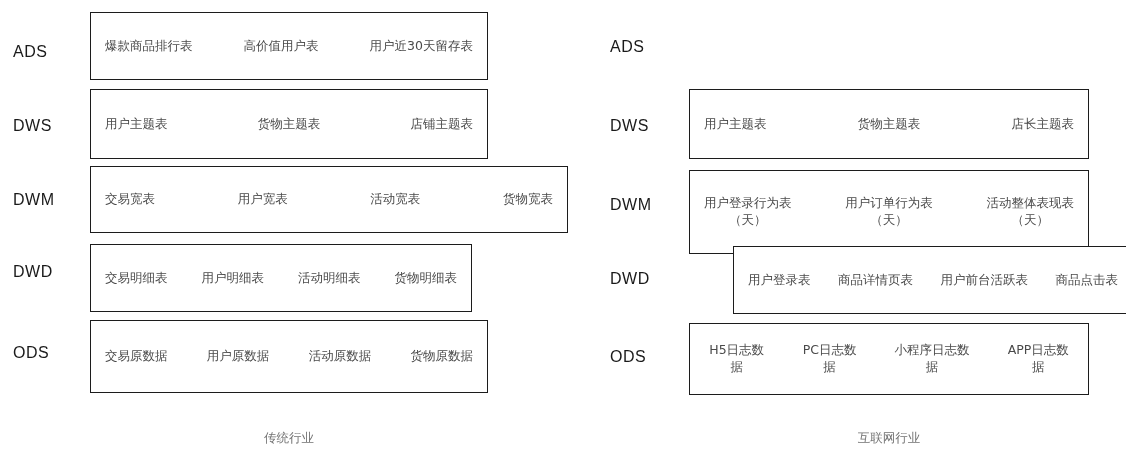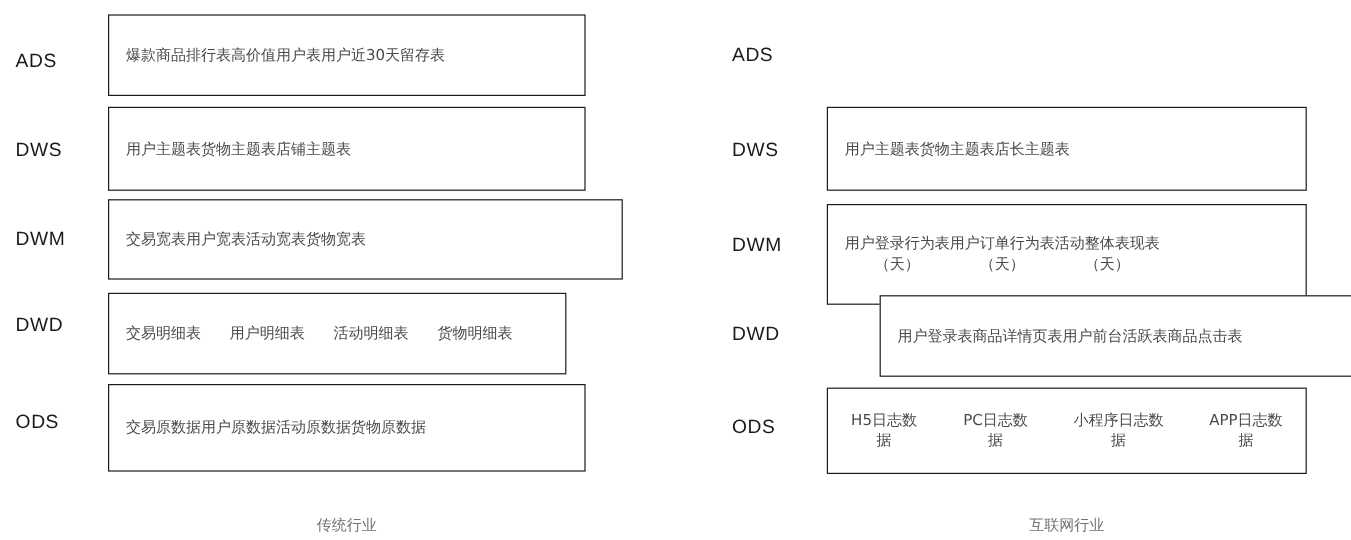--- a/index.html
+++ b/index.html
@@ -34,21 +34,21 @@
     white-space: nowrap;
     font-weight: 400;
   }
   .layer-box {
     position: absolute;
     box-sizing: border-box;
     border: 1.4px solid #1c1c1c;
     background: #ffffff;
     display: flex;
     align-items: center;
-    justify-content: flex-start;
+    justify-content: space-between;
     padding: 0 14px;
   }
   .table-item {
     font-size: 12.5px;
     color: #4a4a4a;
     white-space: pre-line;
     text-align: center;
     line-height: 1.35;
     font-family: "DejaVu Sans", "Liberation Sans", sans-serif;
   }
@@ -76,21 +76,21 @@
     </div>
 
     <div class="layer-label" style="left:13px; top:112px;">DWS</div>
     <div class="layer-box" style="left:90px; top:84px; width:398px; height:70px;">
       <span class="table-item">用户主题表</span>
       <span class="table-item">货物主题表</span>
       <span class="table-item">店铺主题表</span>
     </div>
 
     <div class="layer-label" style="left:13px; top:186px;">DWM</div>
-    <div class="layer-box" style="left:90px; top:161px; width:429px; height:67px;">
+    <div class="layer-box" style="left:90px; top:161px; width:478px; height:67px;">
       <span class="table-item">交易宽表</span>
       <span class="table-item">用户宽表</span>
       <span class="table-item">活动宽表</span>
       <span class="table-item">货物宽表</span>
     </div>
 
     <div class="layer-label" style="left:13px; top:258px;">DWD</div>
     <div class="layer-box" style="left:90px; top:239px; width:382px; height:68px;gap:24px;">
       <span class="table-item">交易明细表</span>
       <span class="table-item">用户明细表</span>

